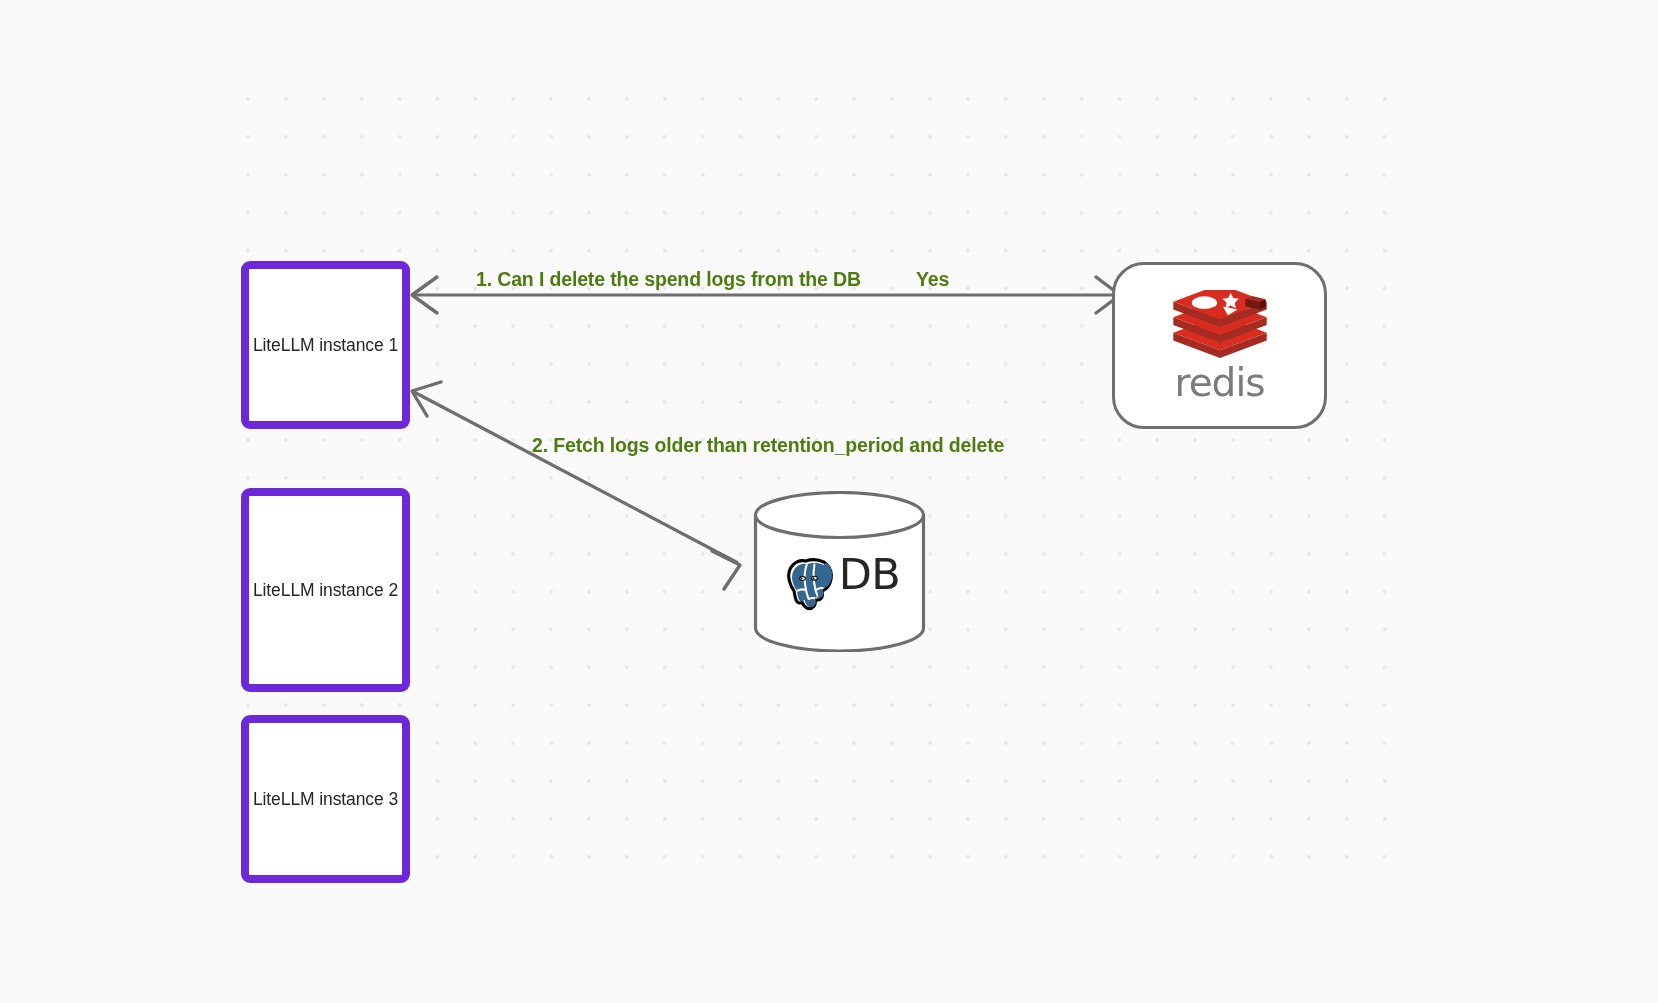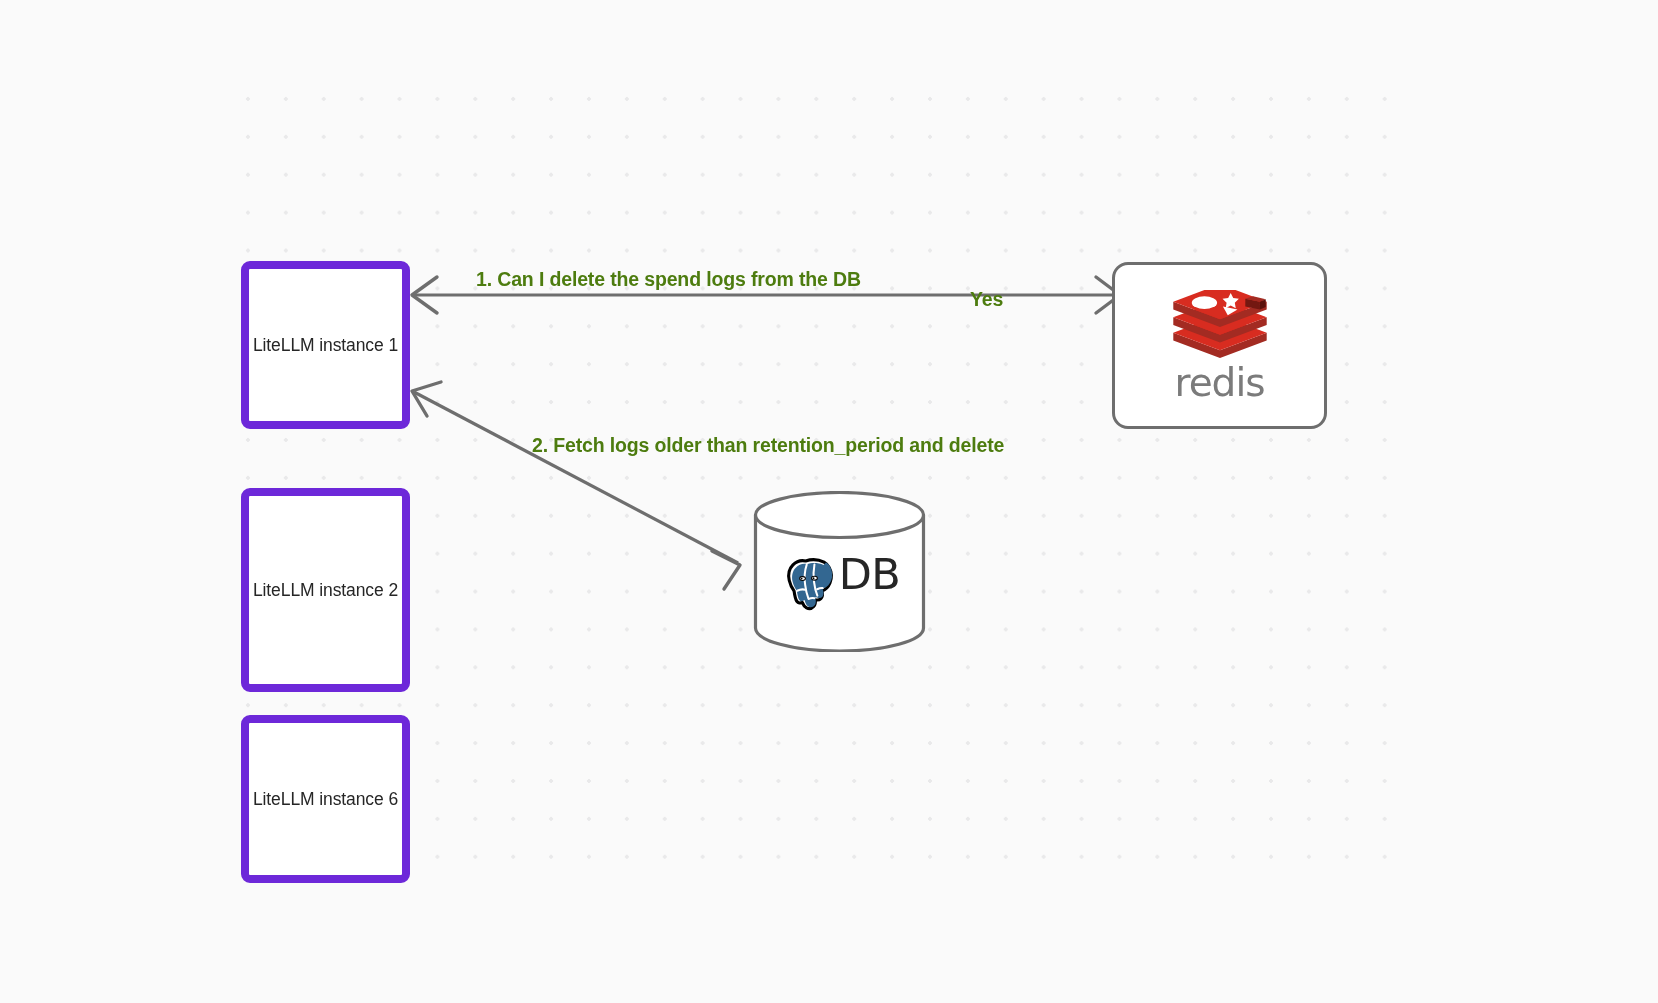--- a/index.html
+++ b/index.html
@@ -55,21 +55,21 @@
   
   #node-redis {
     position: absolute;
     left: 1112px;
     top: 262px;
     width: 215px;
     height: 167px;
     box-sizing: border-box;
     background: #ffffff;
     border: 3px solid #6e6e6e;
-    border-radius: 16px;
+    border-radius: 32px;
     display: flex;
     flex-direction: column;
     align-items: center;
     justify-content: center;
   }
   .redis-logo-wrap {
     width: 104px;
     height: 112px;
     display: flex;
     flex-direction: column;
@@ -123,21 +123,21 @@
   .edge-label {
     position: absolute;
     font-family: "Liberation Sans", sans-serif;
     font-weight: bold;
     font-size: 19.5px;
     color: #4d7c0f;
     white-space: nowrap;
     letter-spacing: -0.15px;
   }
   #edge-label-1 { left: 476px; top: 268px; }
-  #edge-label-yes { left: 970px; top: 268px; margin-top: 20px; }
+  #edge-label-yes { left: 916px; top: 268px; }
   #edge-label-2 { left: 532px; top: 434px; }
 
   
   #edges-svg {
     position: absolute;
     left: 0; top: 0;
     width: 1658px;
     height: 1003px;
     pointer-events: none;
   }
@@ -170,21 +170,21 @@
 
   <div class="node-box" id="node-litellm-1">
     <span class="node-label">LiteLLM instance 1</span>
   </div>
 
   <div class="node-box" id="node-litellm-2">
     <span class="node-label">LiteLLM instance 2</span>
   </div>
 
   <div class="node-box" id="node-litellm-3">
-    <span class="node-label">LiteLLM instance 6</span>
+    <span class="node-label">LiteLLM instance 3</span>
   </div>
 
   <div id="node-redis">
     <div class="redis-logo-wrap">
       <svg width="104" height="74" viewBox="0 0 104 74" xmlns="http://www.w3.org/2000/svg">
 
         <g>
           <path d="M52 62 L100 44 L100 52 L52 70 L4 52 L4 44 Z" fill="#a32b22"></path>
           <path d="M4 44 L52 26 L100 44 L52 62 Z" fill="#d82c20"></path>
         </g>

